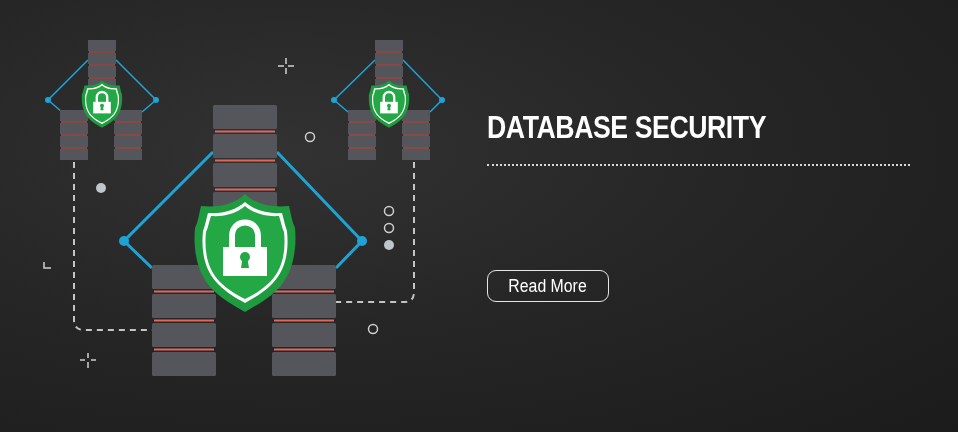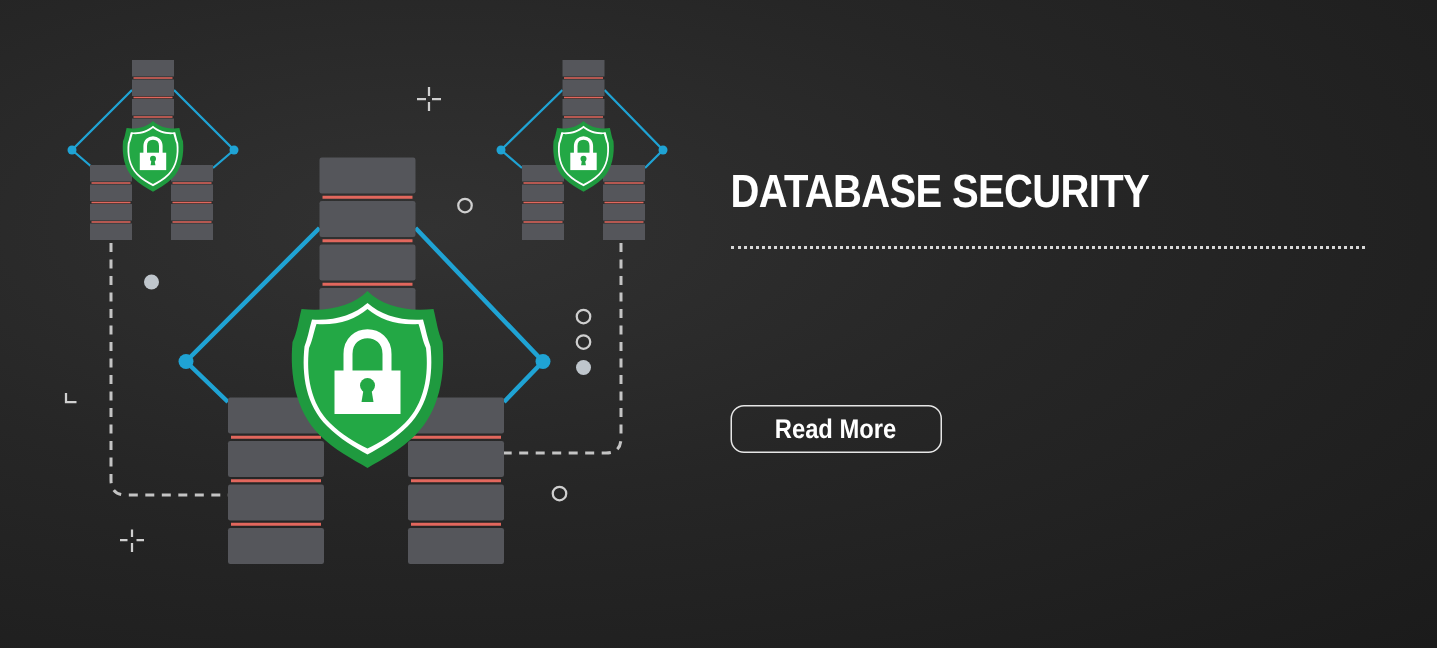--- a/index.html
+++ b/index.html
@@ -19,23 +19,23 @@
   }
   .divider {
     margin-top:16px; width:423px; height:0;
     border-top:2px dotted #d8d8d8;
   }
   .body-text {
     margin:21px 0 0 0; color:#f2f2f2; font-family:"DejaVu Sans", sans-serif;
     font-size:14.3px; line-height:21px; letter-spacing:-0.25px;
   }
   .read-more {
-    position:absolute; left:0; top:162px; width:141px; height:32px;
+    position:absolute; left:0; top:162px; width:122px; height:32px;
     border:1.5px solid #e6e6e6; border-radius:9px; background:transparent;
-    color:#ffffff; font-family:"Liberation Sans", sans-serif; font-weight:bold;
+    color:#ffffff; font-family:"Liberation Sans", sans-serif; font-weight:normal;
     font-size:18px; cursor:pointer; padding:0;
   }
   .read-more span { display:inline-block; transform:scaleX(0.88); }
 </style>
 </head>
 <body>
 
 <div class="banner">
 
   <svg class="illustration" viewBox="0 0 480 432" xmlns="http://www.w3.org/2000/svg">

